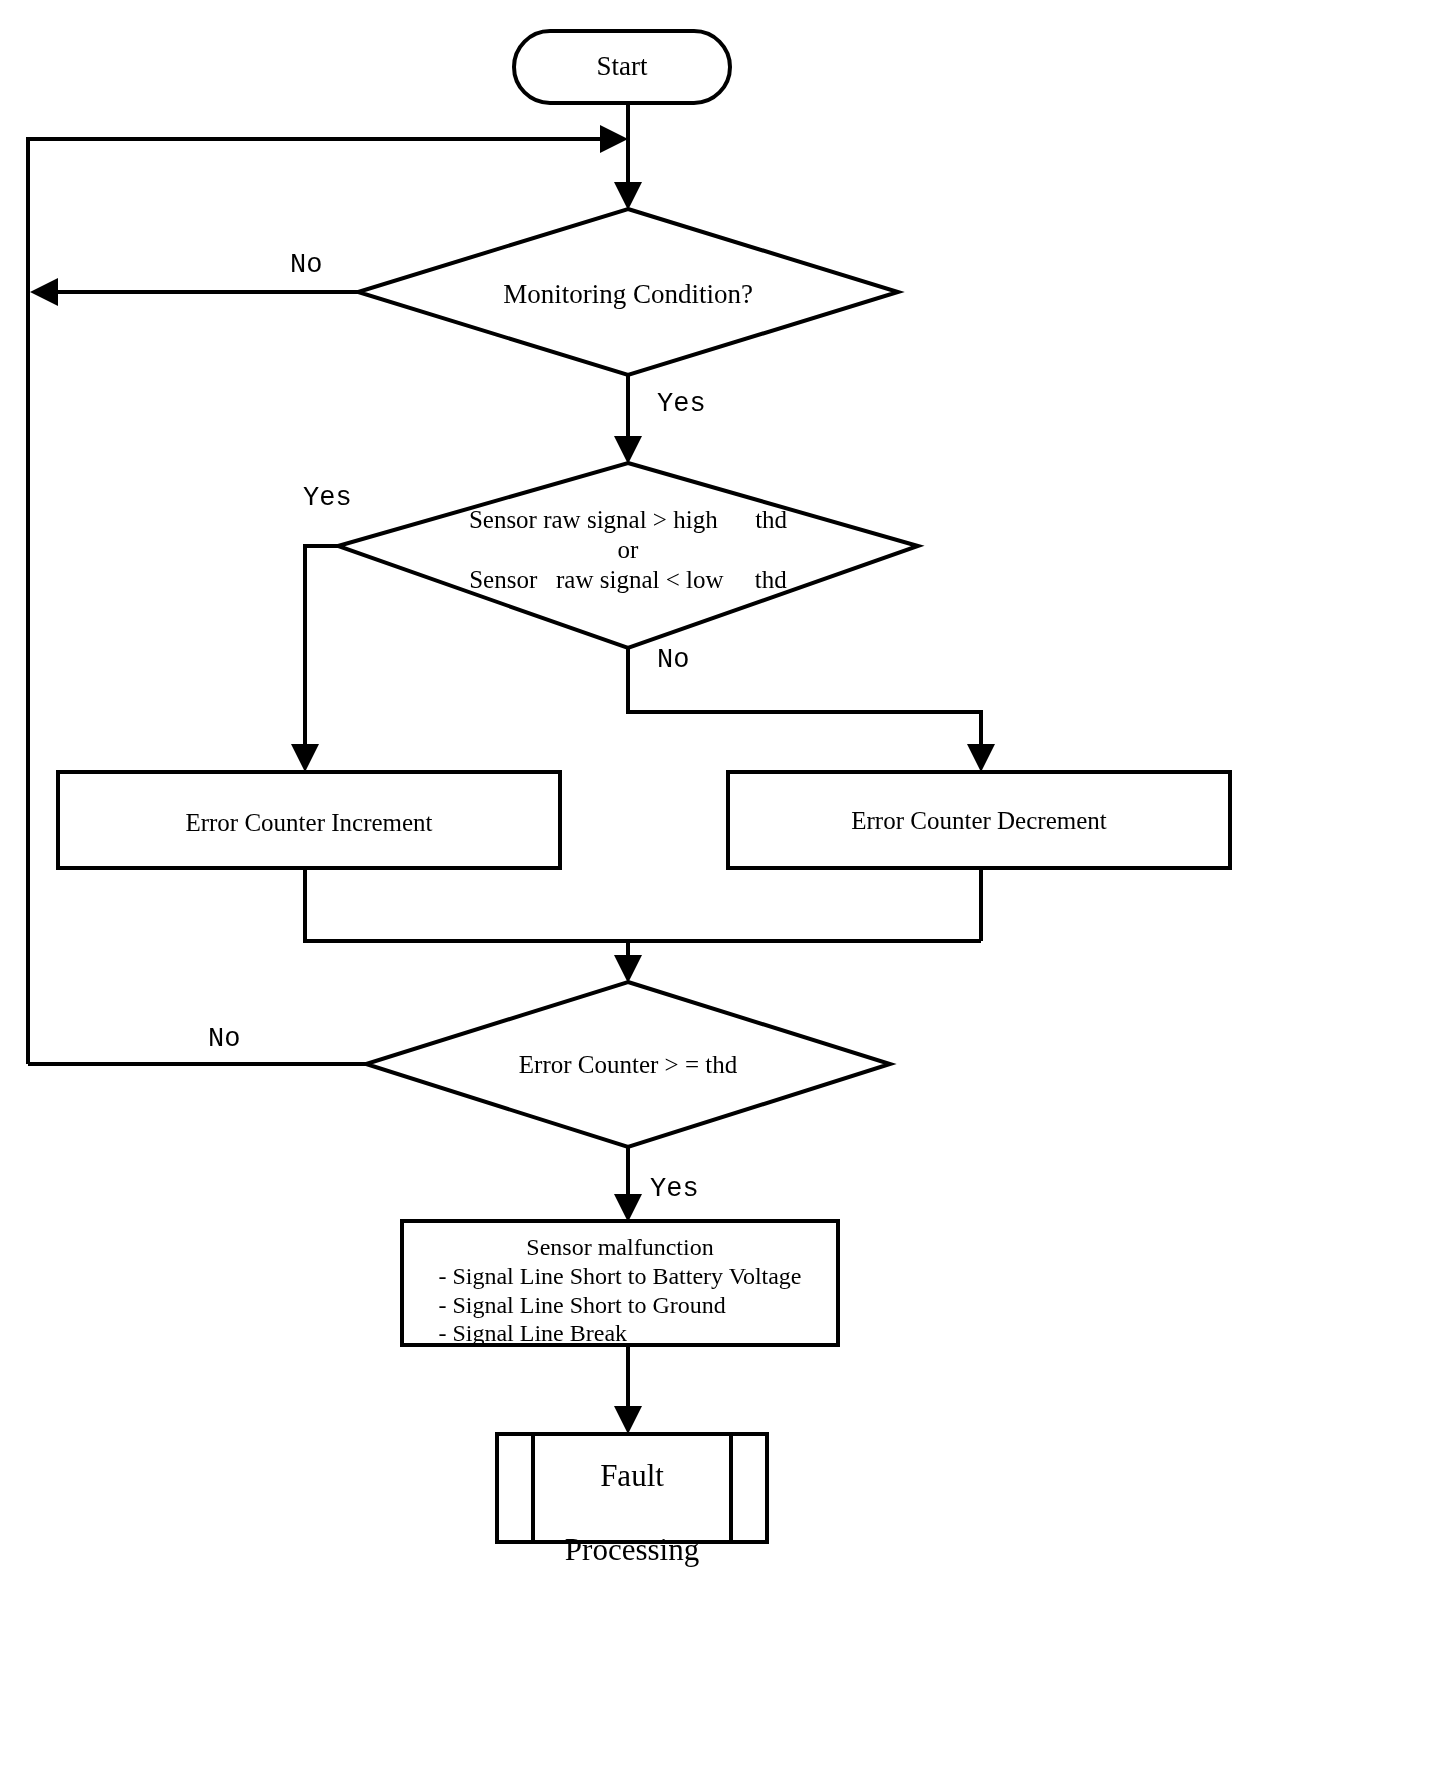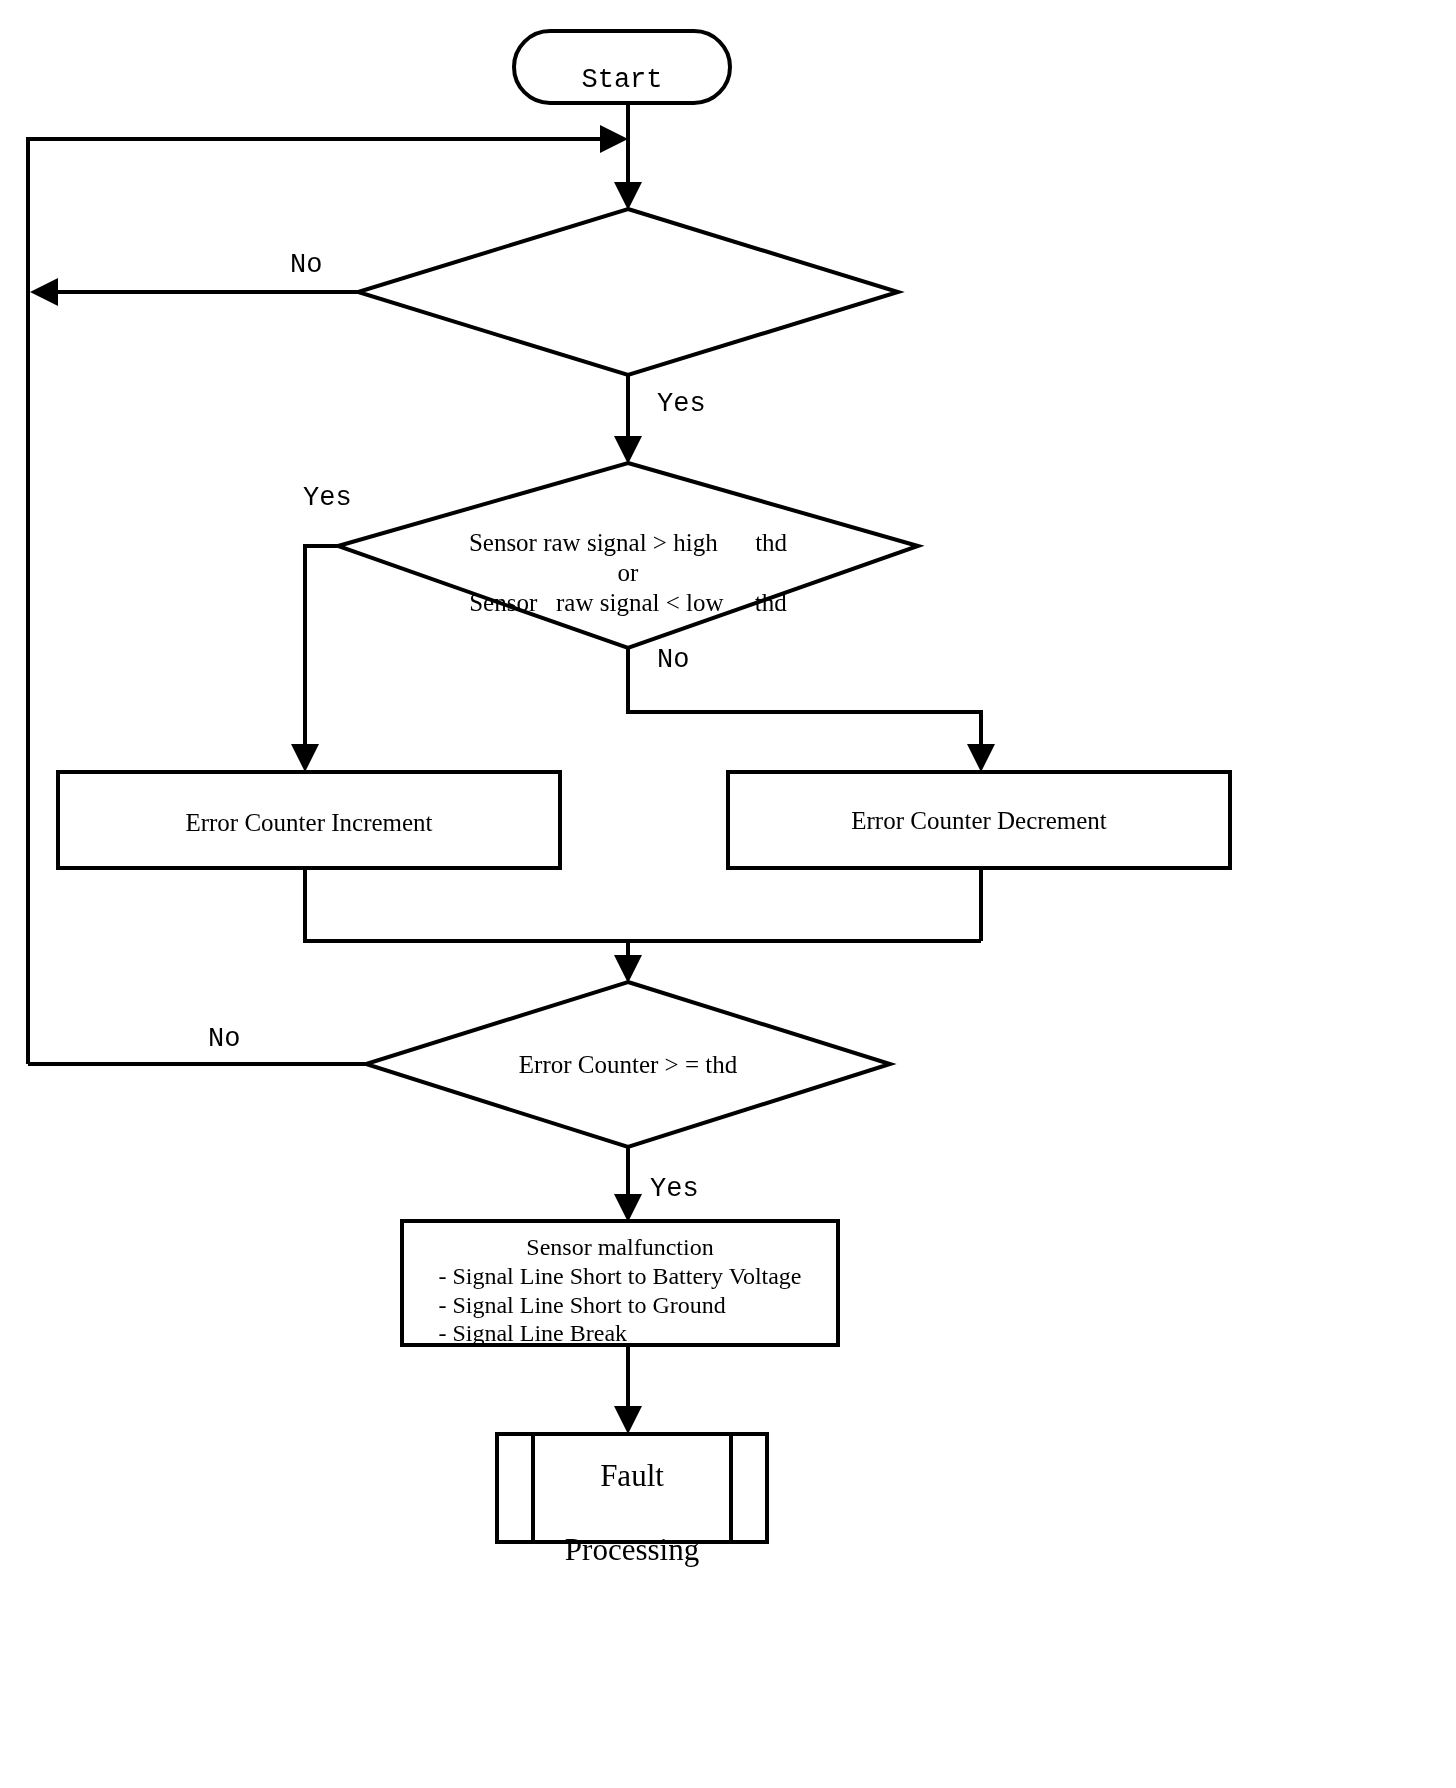--- a/index.html
+++ b/index.html
@@ -135,24 +135,25 @@
     <path class="conn" d="M366,1064 L28,1064"></path>
 
     <path class="conn" d="M628,1147 L628,1208"></path>
     <polygon class="arrowhead" points="628,1222 614,1194 642,1194"></polygon>
 
     <path class="conn" d="M628,1345 L628,1420"></path>
     <polygon class="arrowhead" points="628,1434 614,1406 642,1406"></polygon>
 
   </svg>
 
-  <div class="node-text t-start" style="left:514px; top:64px; width:216px;font-family:Liberation Mono, monospace;">Start</div>
+  <div class="node-text t-start" style="left:514px; top:50px; width:216px;">Start</div>
 
+  <div class="node-text t-dec1" style="left:428px; top:278px; width:400px;">Monitoring Condition?</div>
 
-  <div class="node-text t-dec2" style="left:398px; top:528px; width:460px;">
+  <div class="node-text t-dec2" style="left:398px; top:505px; width:460px;">
     <span class="dec2-row">Sensor raw signal &gt; high      thd</span>
     <span class="dec2-row">or</span>
     <span class="dec2-row">Sensor   raw signal &lt; low     thd</span>
   </div>
 
   <div class="node-text t-proc" style="left:58px; top:808px; width:502px;">Error Counter Increment</div>
 
   <div class="node-text t-proc" style="left:728px; top:806px; width:502px;">Error Counter Decrement</div>
 
   <div class="node-text t-dec3" style="left:428px; top:1050px; width:400px;">Error Counter &gt; = thd</div>

